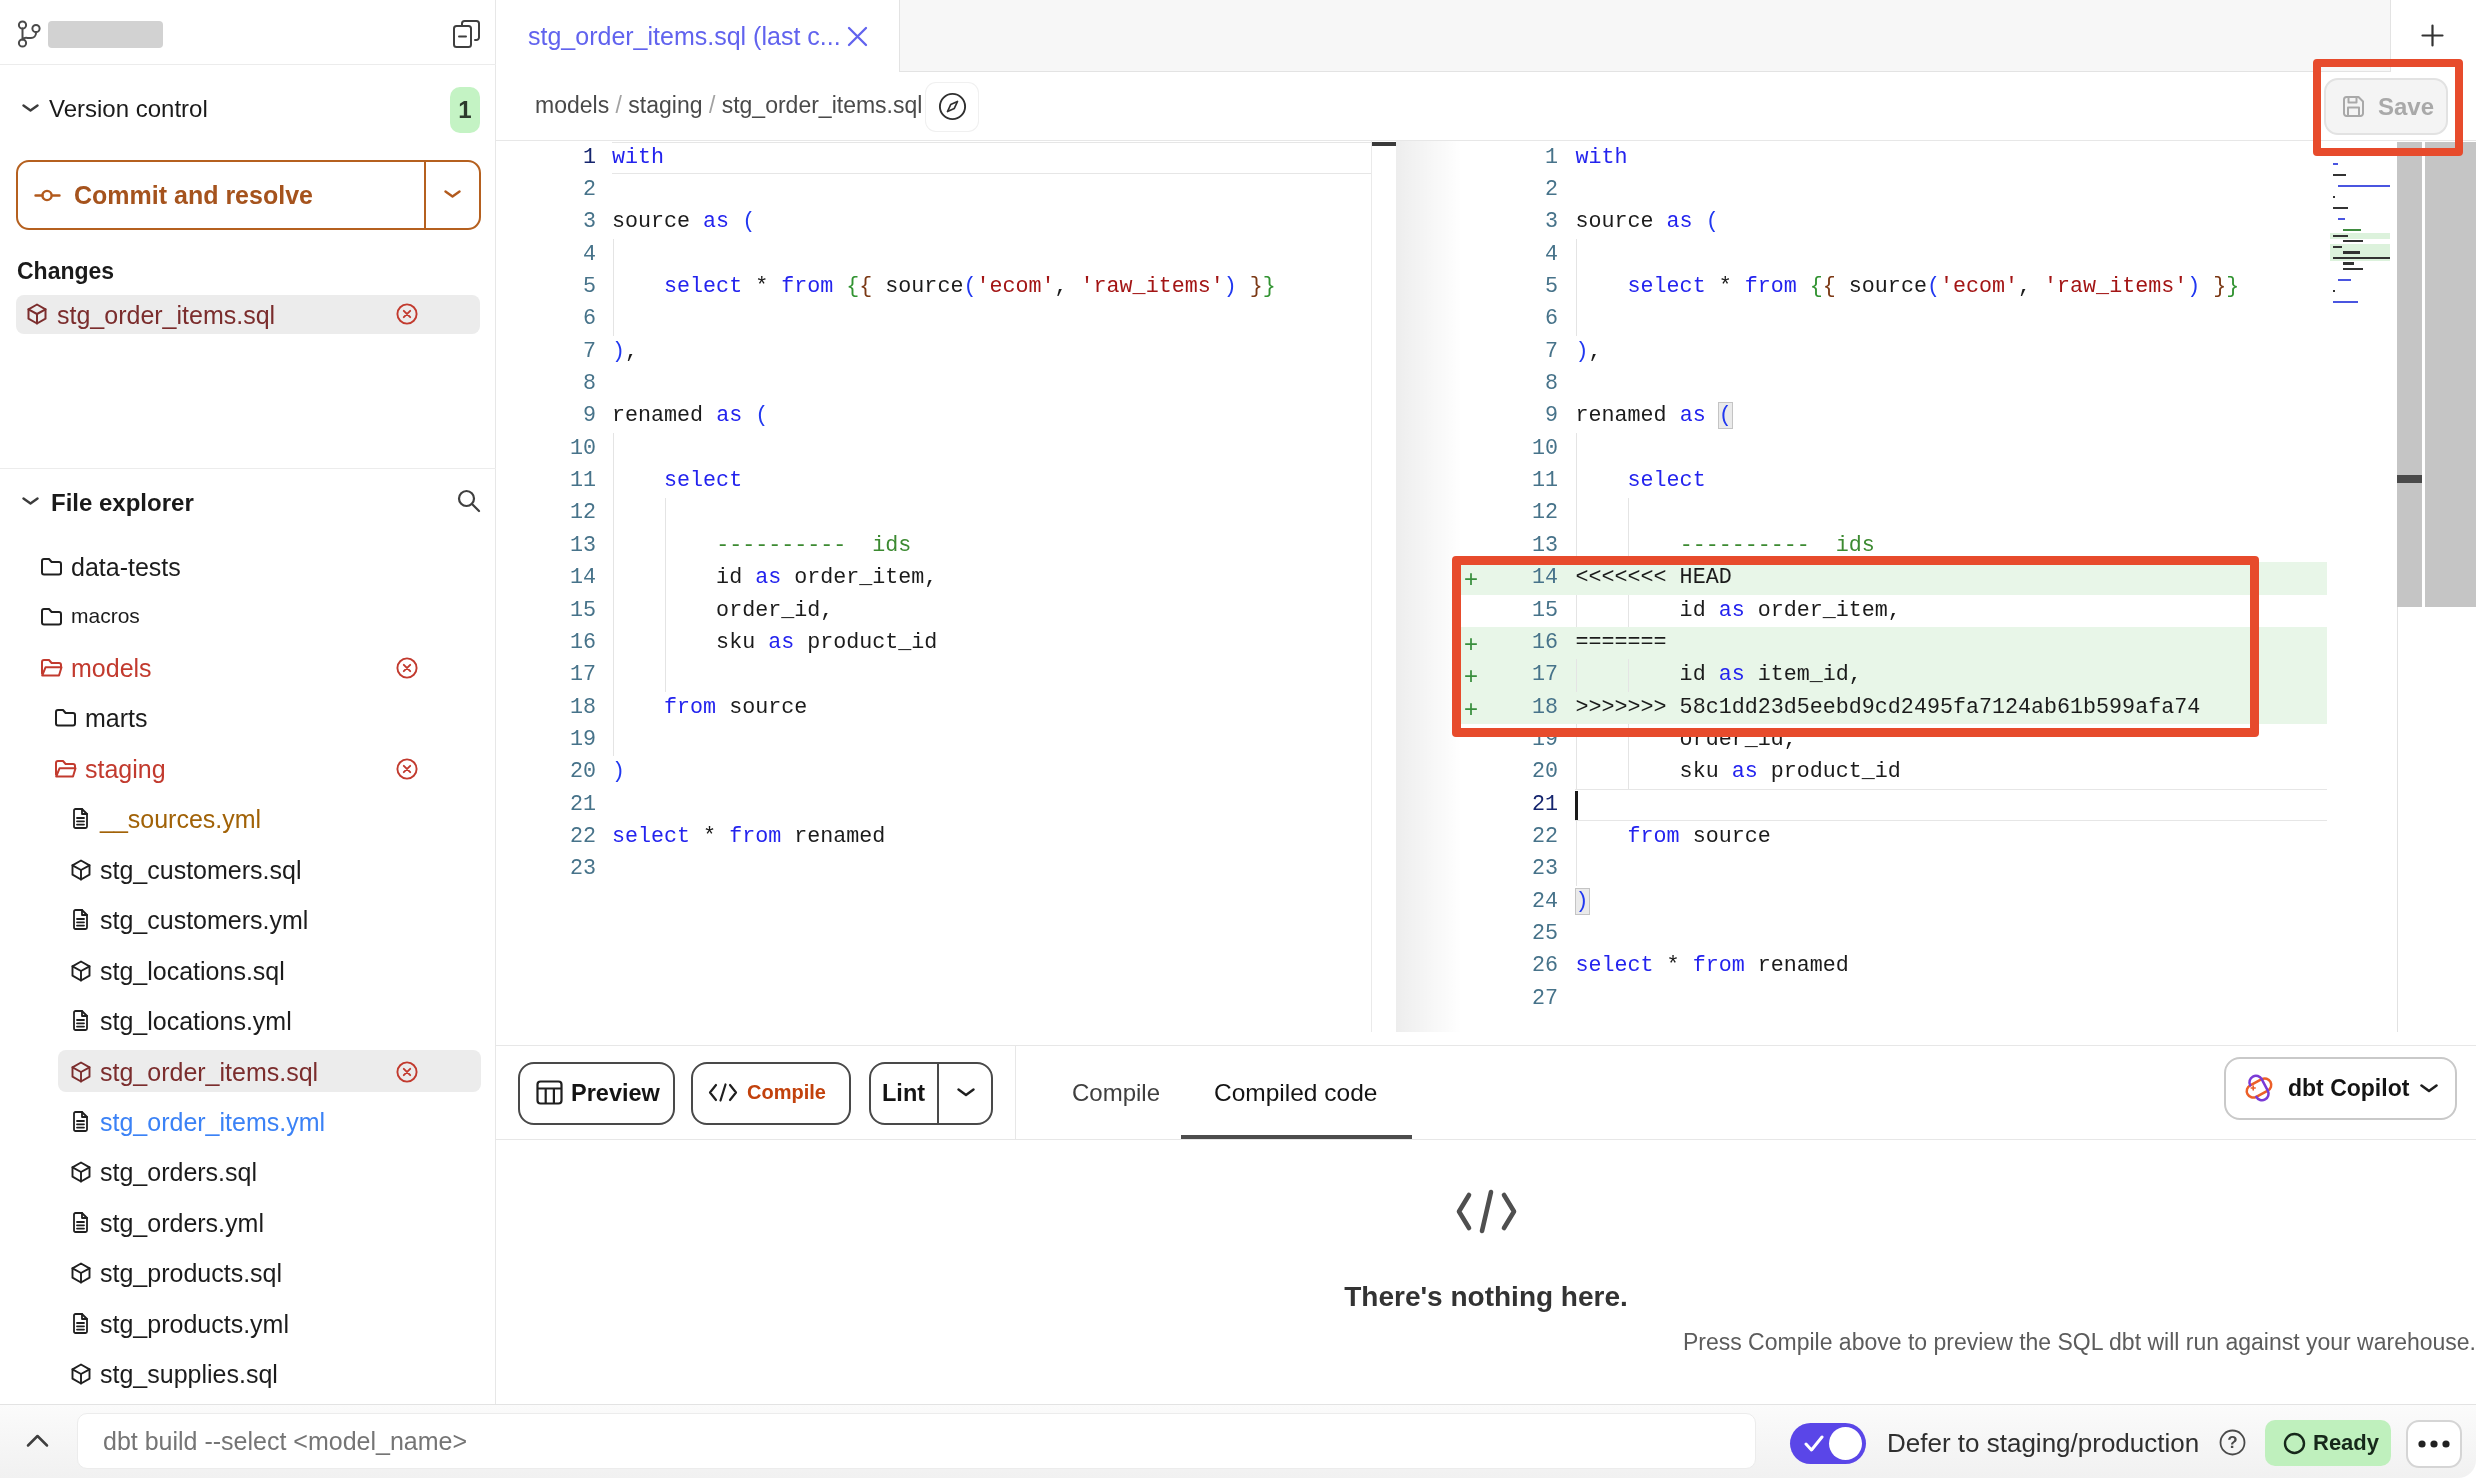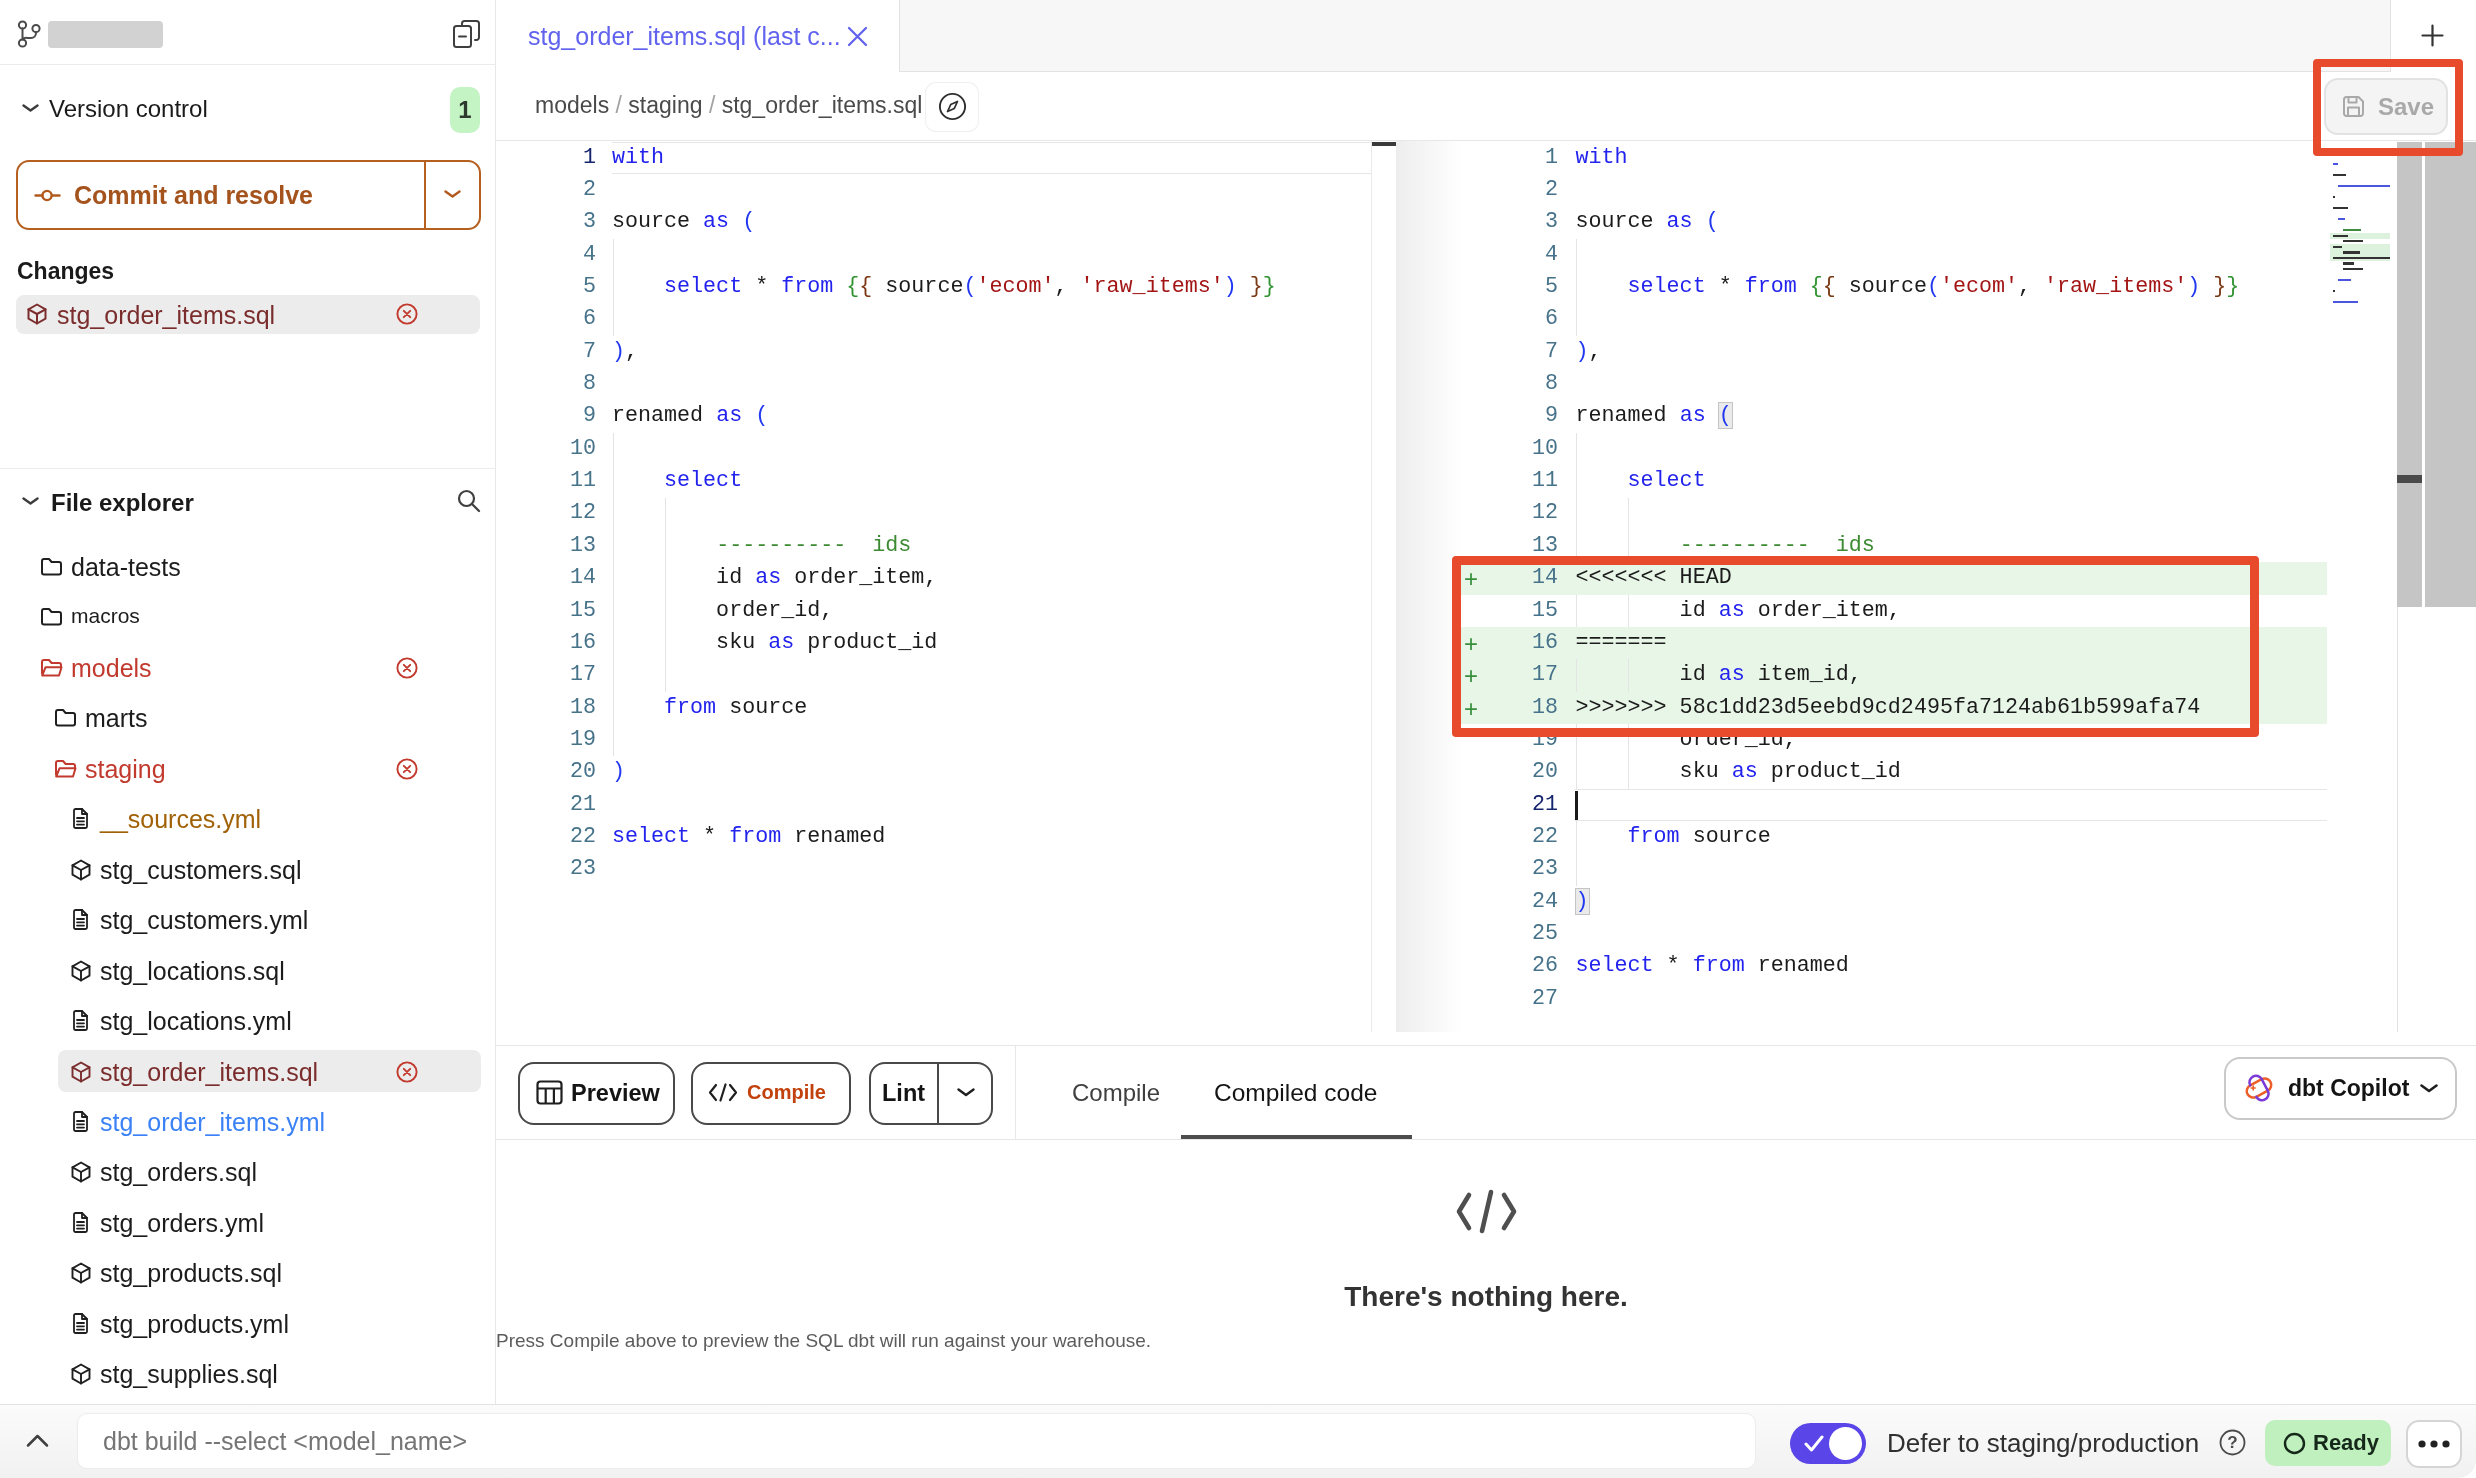--- a/index.html
+++ b/index.html
@@ -375,21 +375,21 @@
     <path d="M10.2 14v4M8.2 16h4" stroke="#ec5f28" stroke-width="1.6" stroke-linecap="round" stroke-linejoin="round" fill="none"></path>
   </svg>
 <div class="a" style="left:2288px;top:1077px;font-size:23px;font-weight:700;color:#141414;line-height:1">dbt Copilot</div>
 <svg class="a ico" style="left:2420px;top:1083px" width="18" height="12" viewBox="0 0 18 12" fill="none">
     <path d="M1.5 2.5 9.0 8.0 16.5 2.5" stroke="#1f1f1f" stroke-width="2.6" stroke-linecap="round" stroke-linejoin="round" fill="none"></path>
   </svg>
 <svg class="a ico" style="left:1455px;top:1189px" width="63" height="45" viewBox="0 0 63 45" fill="none">
     <path d="M14 6 4 22.5 14 39M49 6l10 16.5L49 39M36 3 27 42" stroke="#4f4f4f" stroke-width="4.6" stroke-linecap="round" stroke-linejoin="round" fill="none"></path>
   </svg>
 <div class="a" style="left:496px;top:1283px;width:1980px;text-align:center;font-size:28px;font-weight:700;color:#333;line-height:1">There's nothing here.</div>
-<div class="a" style="left:496px;top:1331px;width:1980px;text-align:left;font-size:19px;color:#5c5c5c;line-height:1">Press Compile above to preview the SQL dbt will run against your warehouse.</div>
+<div class="a" style="left:496px;top:1331px;width:1980px;text-align:right;font-size:23px;color:#5c5c5c;line-height:1">Press Compile above to preview the SQL dbt will run against your warehouse.</div>
 <div class="a" style="left:0;top:1404px;width:2476px;height:74px;background:linear-gradient(#fbfbfb,#f1f1f1);border-top:1px solid #e3e3e3;border-radius:0 0 18px 0"></div>
 <svg class="a ico" style="left:26px;top:1433px" width="23" height="15" viewBox="0 0 23 15" fill="none">
     <path d="M2 12.5 11.5 3l9.5 9.5" stroke="#3f3f3f" stroke-width="2.5" stroke-linecap="round" stroke-linejoin="round" fill="none"></path>
   </svg>
 <div class="a" style="left:77px;top:1413px;width:1679px;height:56px;background:#fff;border:1px solid #ececec;border-radius:10px"></div>
 <div class="a" style="left:103px;top:1429px;font-size:25px;color:#757575;line-height:1">dbt build --select &lt;model_name&gt;</div>
 <div class="a" style="left:1790px;top:1423px;width:76px;height:41px;background:#5a46e8;border-radius:21px"></div>
 <svg class="a ico" style="left:1804px;top:1435px" width="20" height="17" viewBox="0 0 20 17" fill="none">
     <path d="M2 9l5.5 6L18 2" stroke="#fff" stroke-width="3" stroke-linecap="round" stroke-linejoin="round" fill="none"></path>
   </svg>

